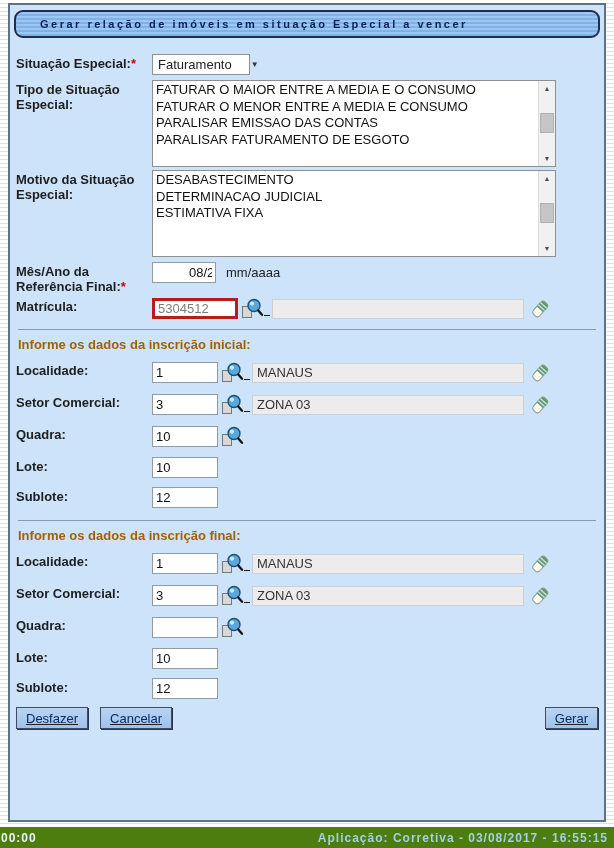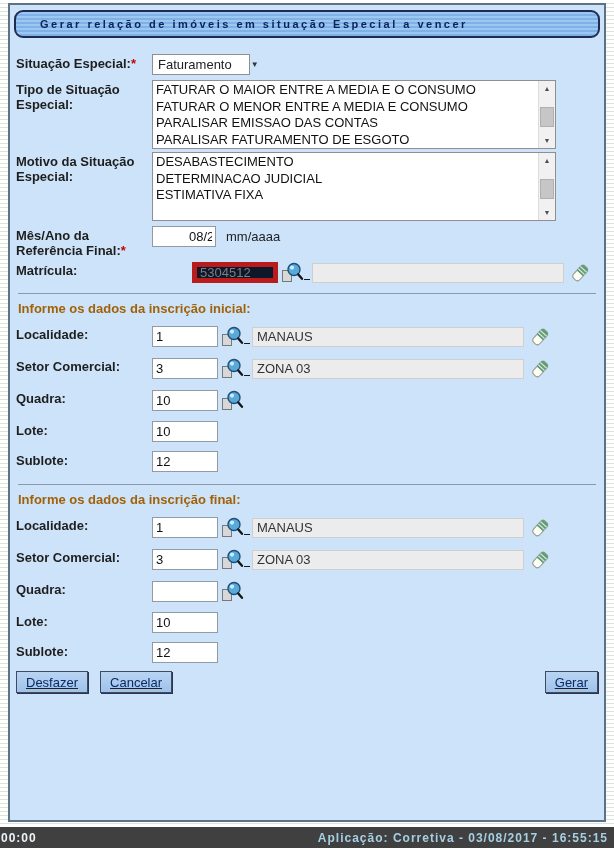--- a/index.html
+++ b/index.html
@@ -26,38 +26,38 @@
   .content { padding:0 6px; }
   .row { display:flex; align-items:flex-start; }
   .label { width:136px; font-weight:bold; color:#1e1e1e; padding-top:2px; line-height:15px; flex:none; }
   .req { color:#cc0000; font-weight:bold; }
   .ctrl { display:flex; align-items:center; flex:1; }
   input.txt {
     height:21px; border:1px solid #919BA5; background:#fff; color:#111;
     font-family:inherit; font-size:13px; padding:0 3px;
   }
   input.w66 { width:66px; } input.w82 { width:64px;padding-left:36px; } input.w86 { width:86px; }
-  input.disabled { background:#0f172a; color:#7e7e7e; border:5px solid #b91c1c;margin-left:40px; }
+  input.disabled { background:#ffffff; color:#7e7e7e; border:3px solid #b91c1c; }
   .hint { margin-left:10px; color:#222; }
   .lookup { margin-left:3px; width:23px; height:23px; display:inline-block; cursor:pointer; flex:none; }
   .u { width:6px; height:15px; border-bottom:1px solid #1a1a1a; margin-right:2px; flex:none; }
   .desc {
     height:20px; background:#ececec; border:1px solid #cfcfcf;
     color:#333; line-height:18px; padding:0 4px; overflow:hidden; white-space:nowrap;
   }
   .desc.w252 { width:252px; } .desc.w272 { width:272px; }
   .erase { margin-left:5px; width:21px; height:22px; display:inline-block; cursor:pointer; flex:none; }
   .selectbox {
     width:98px; height:21px; background:#fff; border:1px solid #8f8f8f;
     display:flex; align-items:center; justify-content:space-between;
     padding:0 5px; cursor:pointer;gap:19px;
   }
   .sel-arrow { font-size:8px; color:#333; }
   .listbox {
-    width:404px; height:69px; background:#fff; border:1px solid #8f8f8f;
+    width:404px; height:87px; background:#fff; border:1px solid #8f8f8f;
     display:flex;
     gap:21px;
   }
   .list-items { flex:1; overflow:hidden; padding-top:1px; }
   .list-item { line-height:16.5px; padding-left:3px; white-space:nowrap; color:#111; }
   .vscroll { width:17px; background:#f1f1f1; border-left:1px solid #dcdcdc; display:flex; flex-direction:column; flex:none; }
   .scroll-btn { height:15px; text-align:center; font-size:7px; line-height:15px; color:#4f4f4f; }
   .scroll-track { flex:1; position:relative; }
   .scroll-thumb { position:absolute; left:1px; right:1px; top:30%; height:20px; background:#c6c6c6; border:1px solid #b0b0b0; }
   .sep { border:none; border-top:1px solid #8b98a8; margin:9px 2px 7px 2px; }
@@ -66,21 +66,21 @@
   .btnrow { display:flex; align-items:center; margin-top:8px;text-decoration:underline; }
   .btn {
     height:22px; padding:0 9px; font-family:inherit; font-size:13px; color:#0a2a66;
     background:linear-gradient(180deg,#b9d4f2,#9fc2ea); border:1px solid #3f4a63;
     box-shadow:1px 1px 0 0 #2c3550; cursor:pointer;
   }
   .btn + .btn { margin-left:12px; }
   .spacer { flex:1; }
   .statusbar {
     position:absolute; left:0; top:827px; width:614px; height:21px;
-    background:#404040; display:flex; align-items:center; justify-content:space-between;
+    background:#4d7c0f; display:flex; align-items:center; justify-content:space-between;
     font-weight:bold; font-size:12px; letter-spacing:1px; padding:0 6px 0 1px;
   }
   .status-left { color:#eef3f7; }
   .status-right { color:#a7cfe3; }
 </style>
 </head>
 <body>
 
 <div class="window">
 

